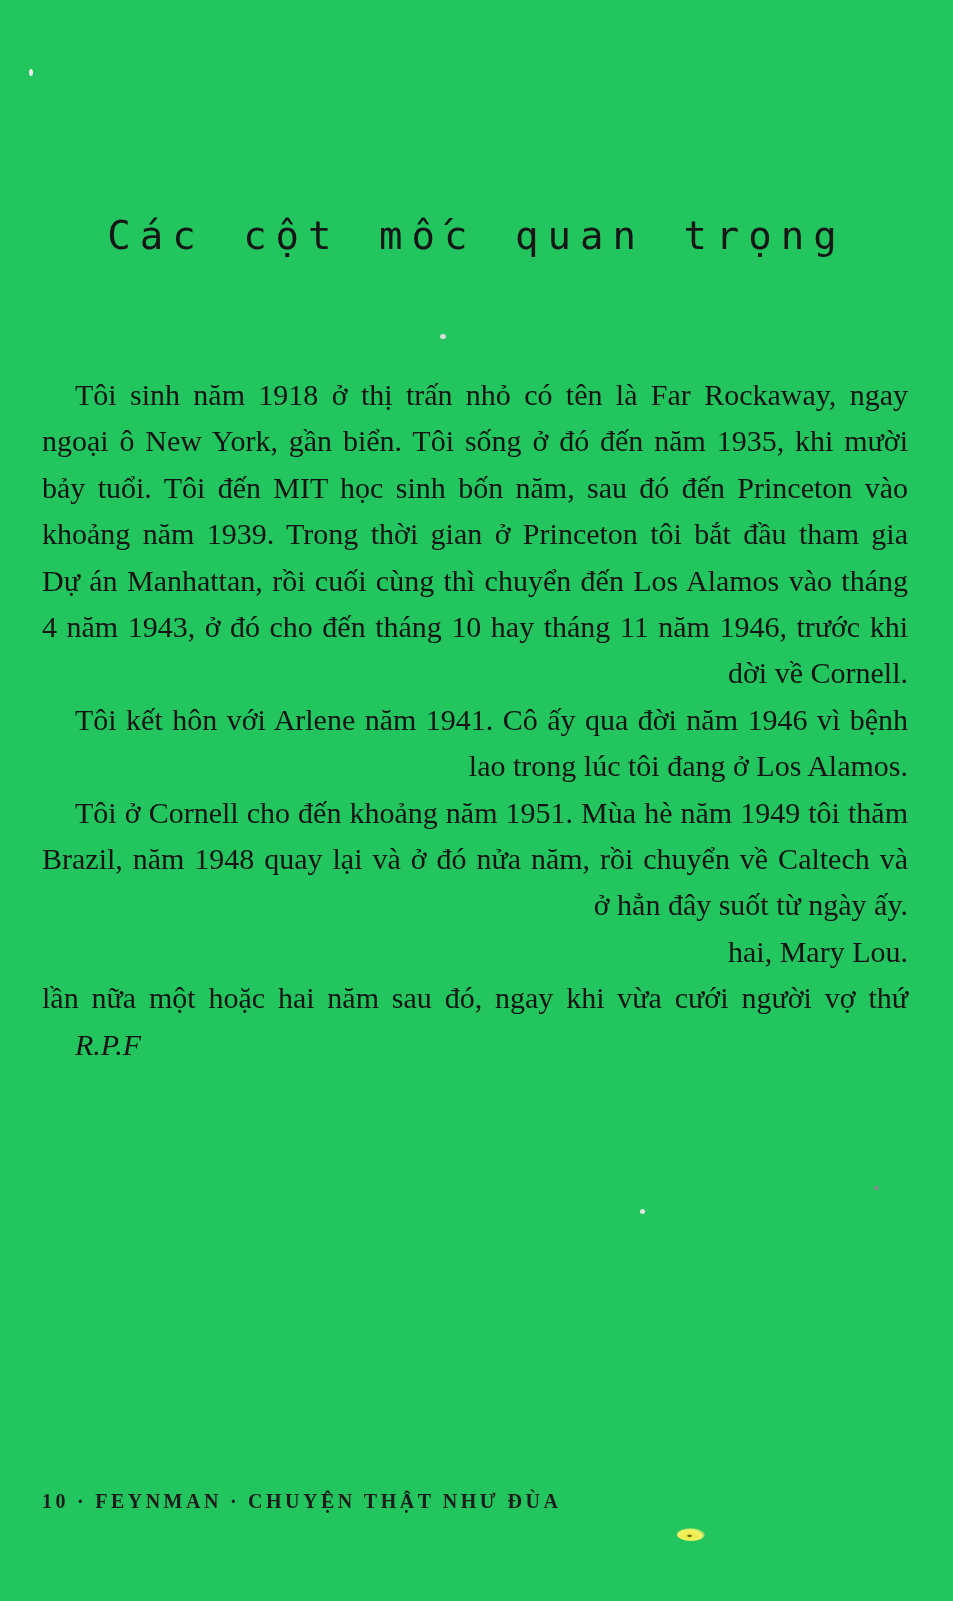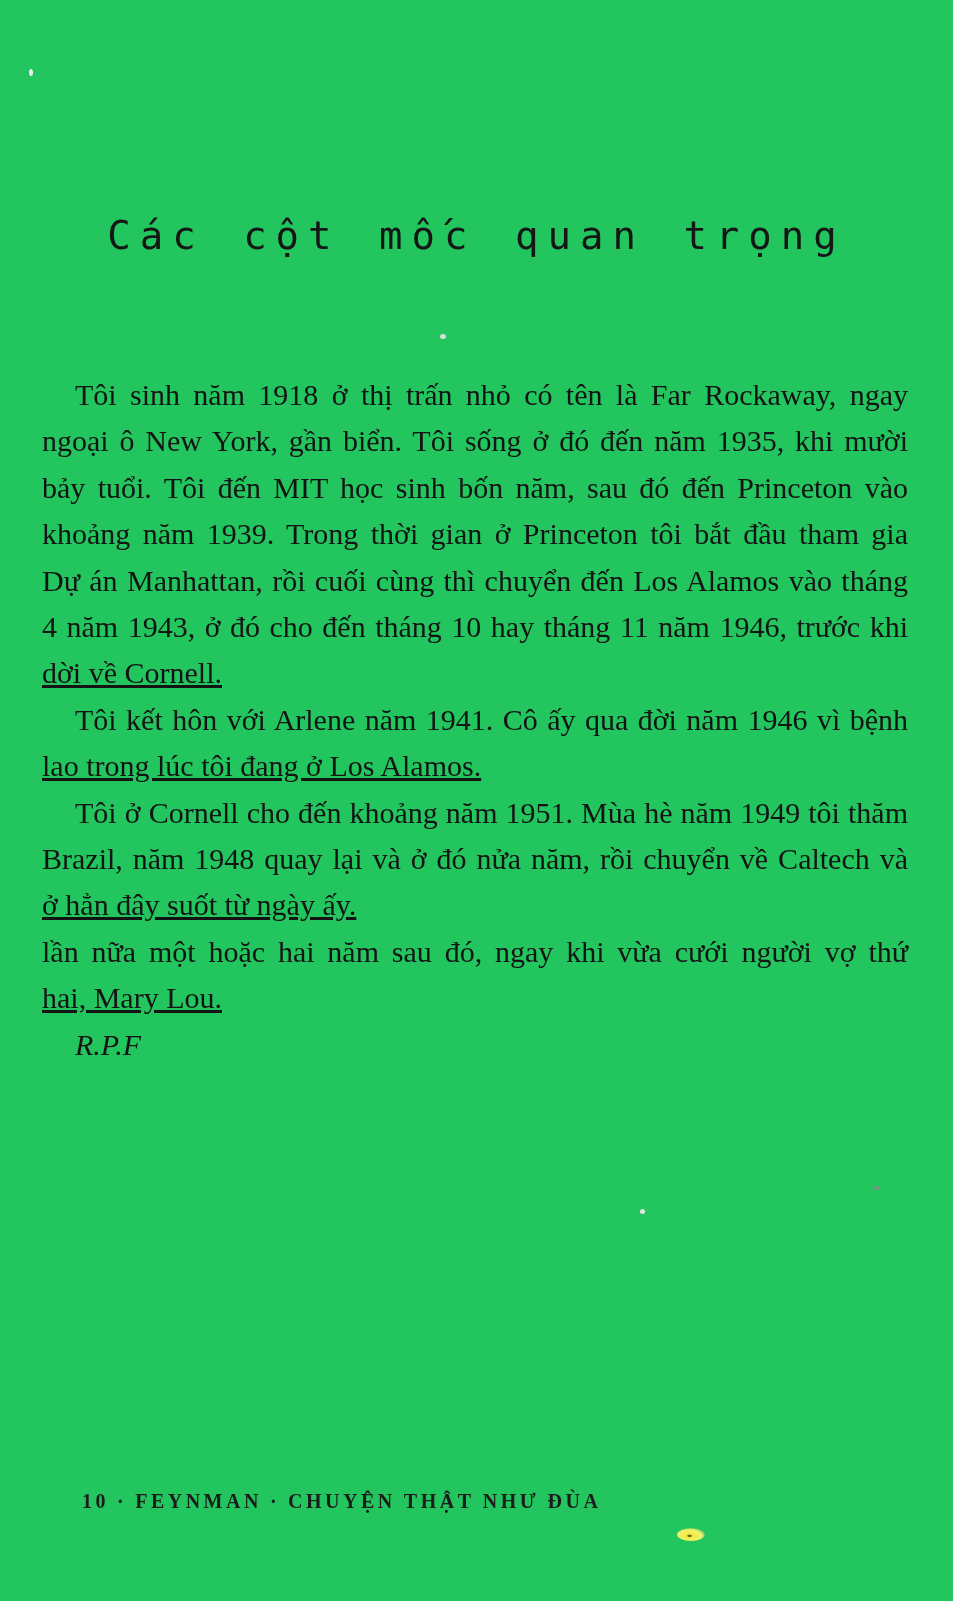--- a/index.html
+++ b/index.html
@@ -40,42 +40,40 @@
     font-family: "Liberation Serif", "DejaVu Serif", serif;
     font-size: 30px;
     line-height: 46.4px;
     color: #141414;
   }
   .line {
     text-align: justify;
     text-align-last: justify;
   }
   .line.last {
-    text-align: left;
+    text-align: right;
     text-align-last: auto;
-    text-decoration: underline;
   }
   .line.indent {
     text-indent: 33px;
   }
   .signature {
     font-style: italic;
     text-indent: 33px;
   }
   .page-footer {
     position: absolute;
     left: 42px;
     top: 1490px;
     font-family: "Liberation Serif", "DejaVu Serif", serif;
     font-size: 20px;
     font-weight: 700;
     letter-spacing: 3.5px;
     color: #1c1c1c;
     white-space: nowrap;
-    margin-left: 40px;
   }
   .page-footer .sep {
     padding: 0 8px;
   }
   .artifact {
     position: absolute;
     pointer-events: none;
   }
   .artifact.highlight-smudge {
     left: 677px;
@@ -109,22 +107,22 @@
     <div class="line">4 năm 1943, ở đó cho đến tháng 10 hay tháng 11 năm 1946, trước khi</div>
     <div class="line last">dời về Cornell.</div>
 
     <div class="line indent">Tôi kết hôn với Arlene năm 1941. Cô ấy qua đời năm 1946 vì bệnh</div>
     <div class="line last">lao trong lúc tôi đang ở Los Alamos.</div>
 
     <div class="line indent">Tôi ở Cornell cho đến khoảng năm 1951. Mùa hè năm 1949 tôi thăm</div>
     <div class="line">Brazil, năm 1948 quay lại và ở đó nửa năm, rồi chuyển về Caltech và</div>
     <div class="line last">ở hẳn đây suốt từ ngày ấy.</div>
 
+    <div class="line last">hai, Mary Lou.</div>
     <div class="line">lần nữa một hoặc hai năm sau đó, ngay khi vừa cưới người vợ thứ</div>
-    <div class="line last">hai, Mary Lou.</div>
 
 
     <div class="signature">R.P.F</div>
   </div>
 
   <div class="page-footer">
     <span>10</span><span class="sep">·</span><span>FEYNMAN</span><span class="sep">·</span><span>CHUYỆN THẬT NHƯ ĐÙA</span>
   </div>
 
   <div class="artifact highlight-smudge"></div>

